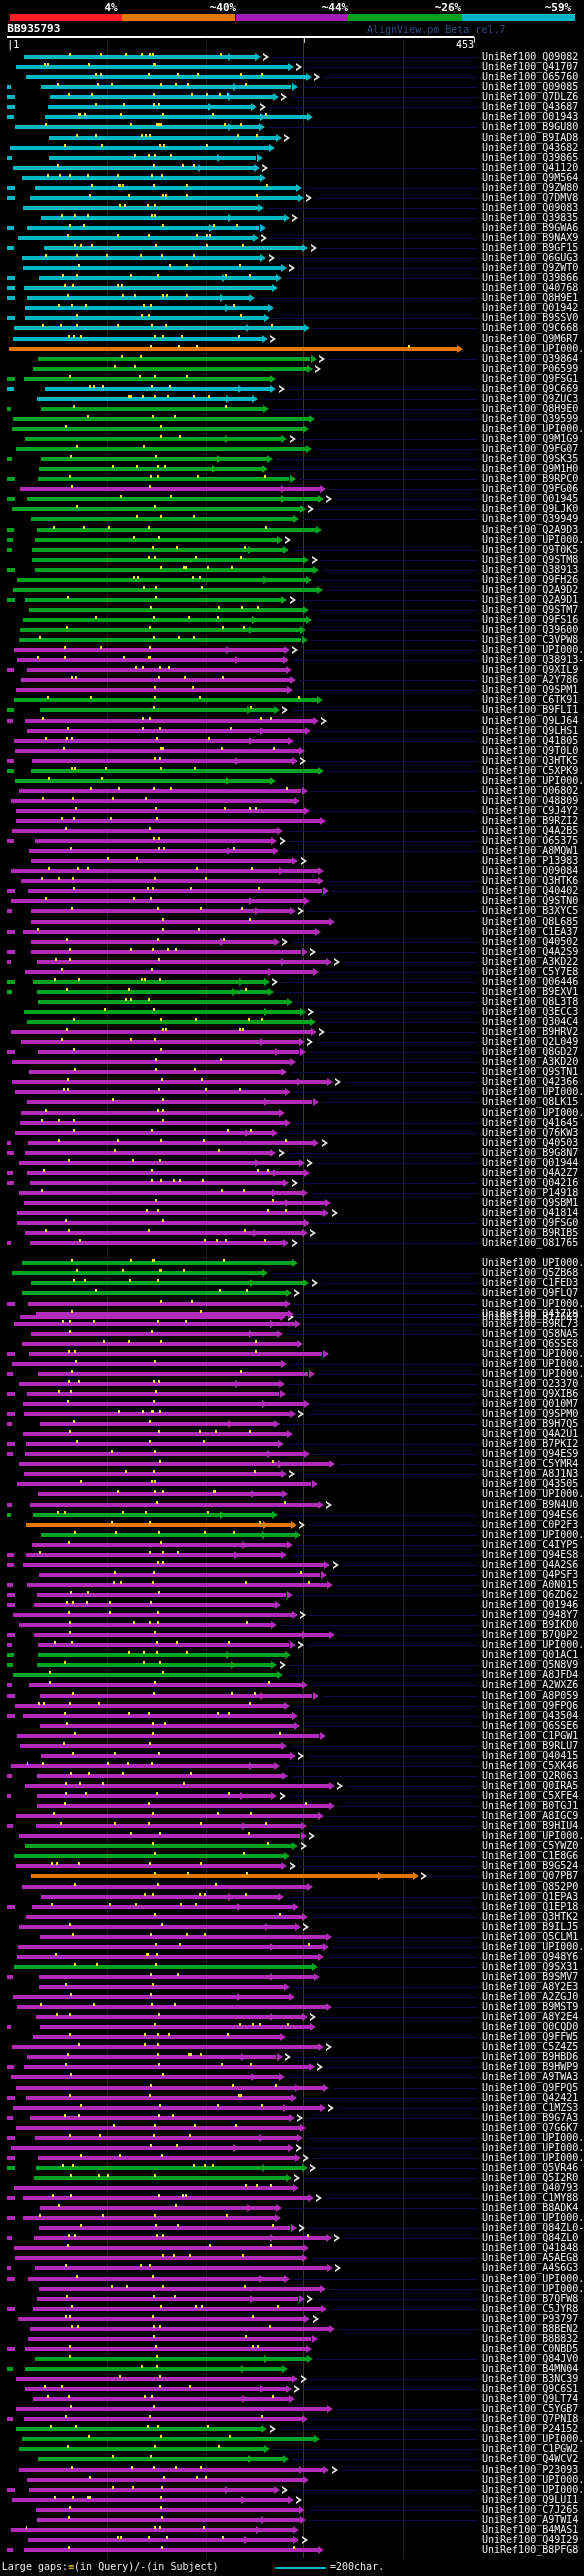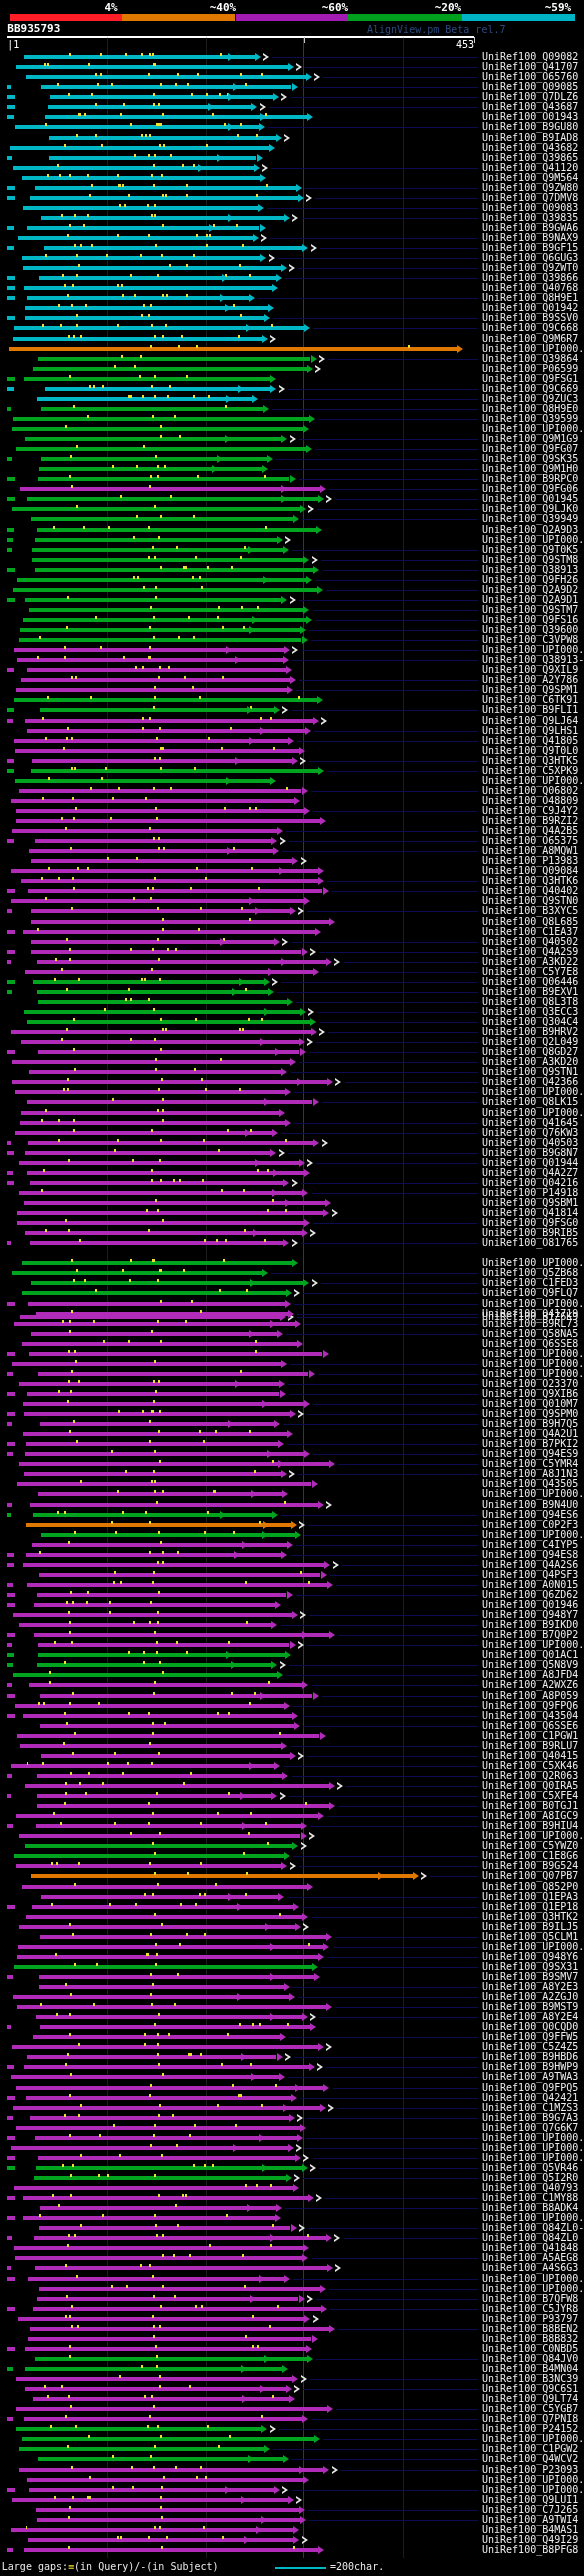--- a/index.html
+++ b/index.html
@@ -36,23 +36,23 @@
 <body>
 
 <div class="page">
 
   <div id="scalebar">
       <div class="scale-seg" style="left: 10px; width: 112px; background: rgb(255, 30, 40);"></div>
       <div class="scale-label" style="left: 111px;">4%</div>
       <div class="scale-seg" style="left: 122px; width: 113px; background: rgb(224, 120, 0);"></div>
       <div class="scale-label" style="left: 223px;">~40%</div>
       <div class="scale-seg" style="left: 236px; width: 112px; background: rgb(162, 28, 180);"></div>
-      <div class="scale-label" style="left: 335px;">~60%</div>
+      <div class="scale-label" style="left: 335px;">~44%</div>
       <div class="scale-seg" style="left: 348px; width: 114px; background: rgb(0, 160, 30);"></div>
-      <div class="scale-label" style="left: 448px;">~20%</div>
+      <div class="scale-label" style="left: 448px;">~26%</div>
       <div class="scale-seg" style="left: 462px; width: 113px; background: rgb(0, 180, 200);"></div>
       <div class="scale-label" style="left: 558px;">~59%</div>
     </div>
 
   <div class="query-title">BB935793</div>
   <div class="app-label">AlignView.pm Beta rel.7</div>
 
   <div class="ruler"></div>
   <div class="ruler-num" style="left:7.3px;">|1</div>
   <div class="ruler-num" style="right:111px;">453</div>

